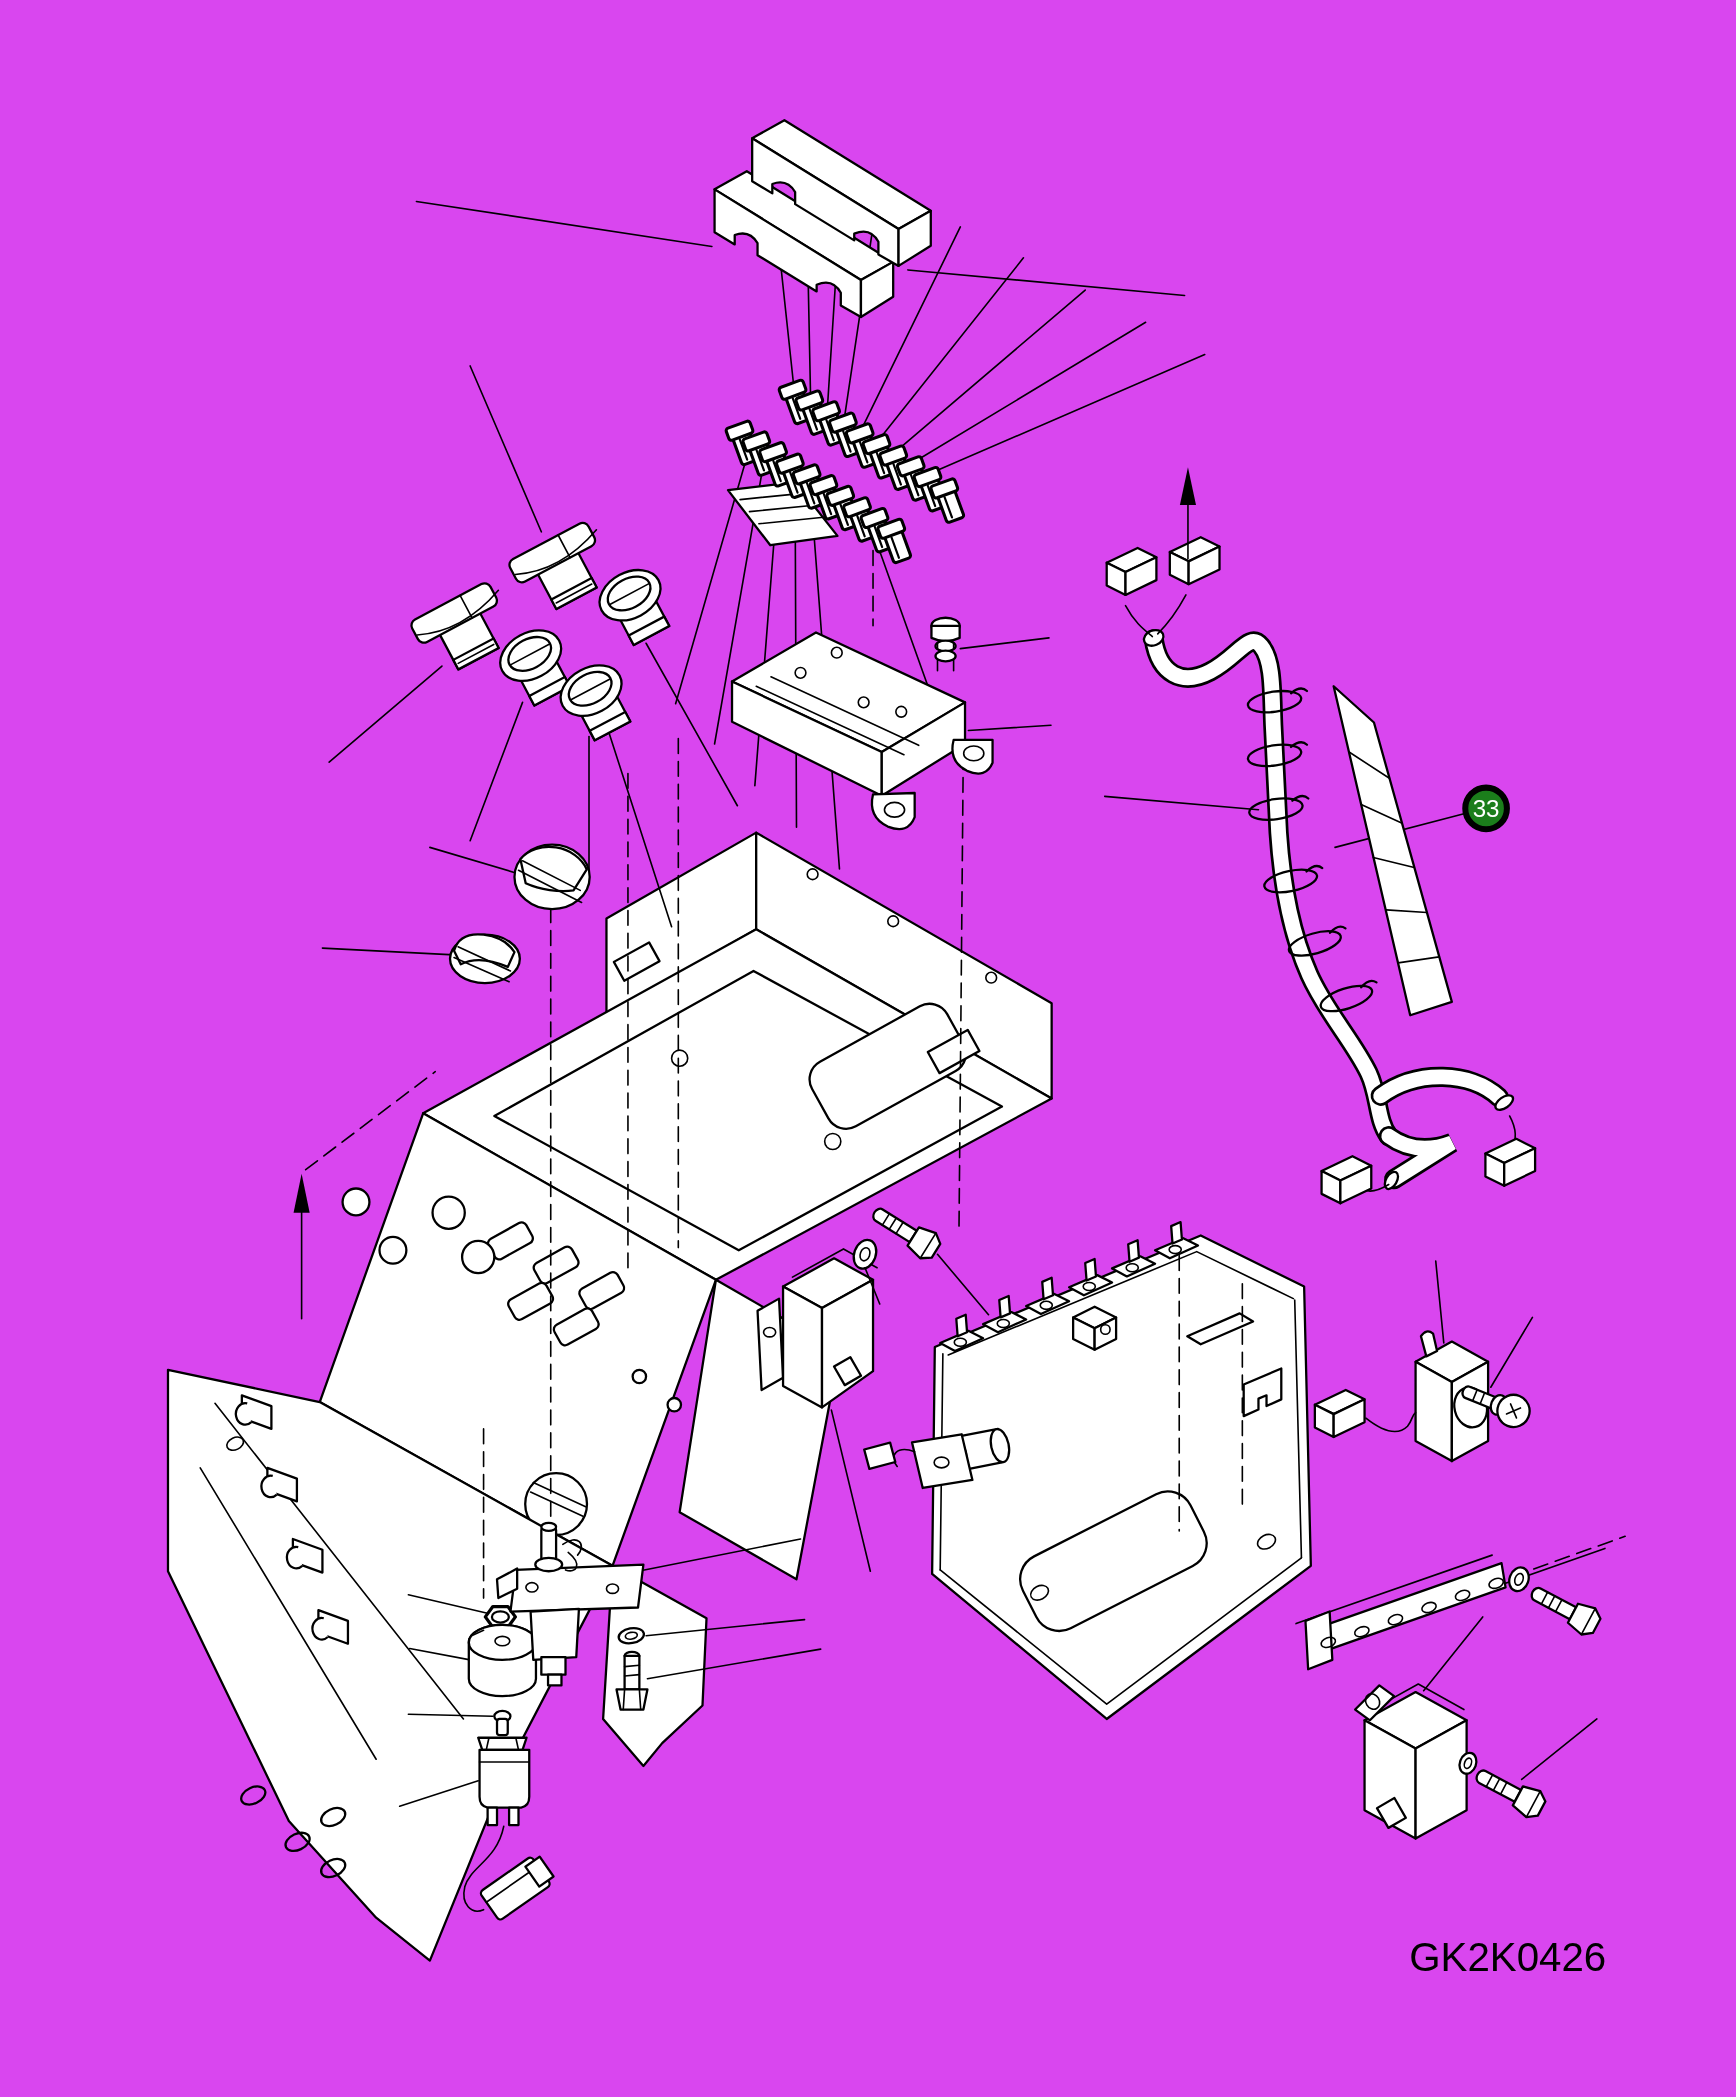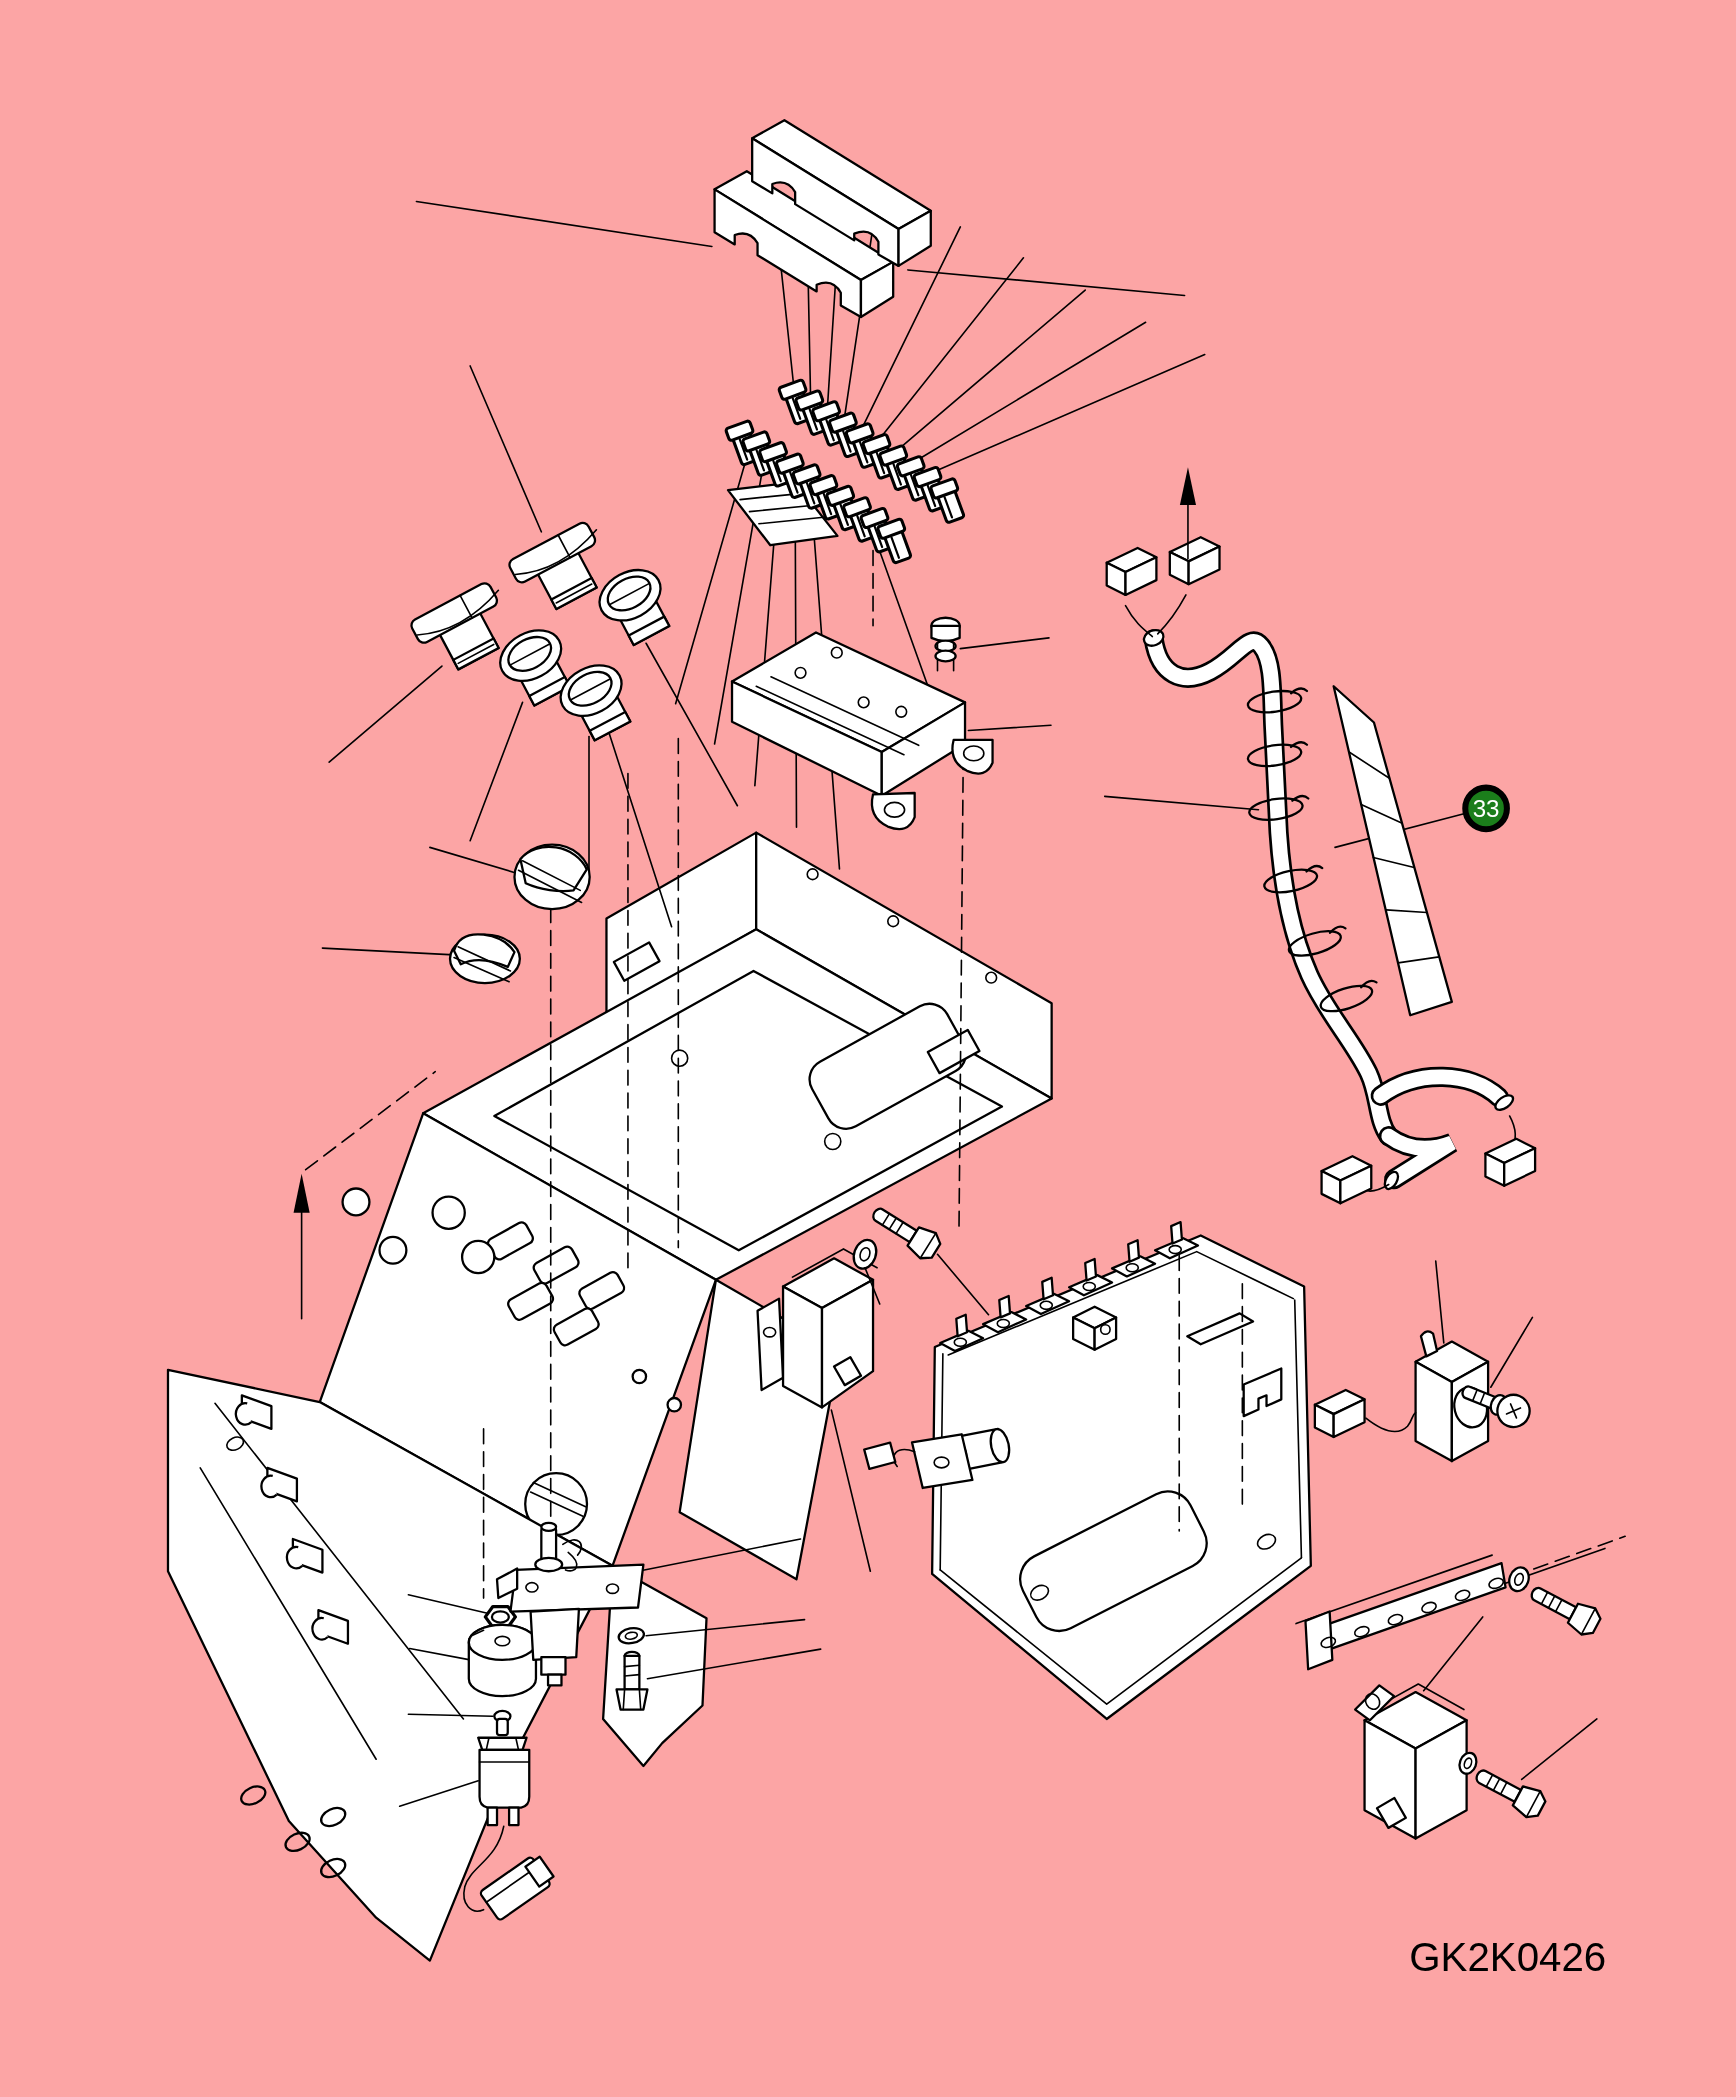--- a/index.html
+++ b/index.html
@@ -1,16 +1,16 @@
 <!DOCTYPE html>
 <html style="font-size:10.7px"><head>
 <meta charset="utf-8">
 <style>
   html,body{margin:0;padding:0;background:#ffffff;}
-  .page{width:1736px;height:2097px;position:relative;background:#fca5a5;font-family:"Liberation Sans",sans-serif;}
+  .page{width:1736px;height:2097px;position:relative;background:#d946ef;font-family:"Liberation Sans",sans-serif;}
   svg{display:block;width:1736px;height:2097px;}
   .ln{fill:none;stroke:#000;stroke-width:3.4;stroke-linecap:round;stroke-linejoin:round;}
   .fw{fill:#fff;stroke:#000;stroke-width:3.4;stroke-linejoin:round;}
   .thin{stroke-width:2.4;}
   .dash{stroke-dasharray:22 12;}
   .tube-o{fill:none;stroke:#000;stroke-width:30;stroke-linecap:round;}
   .tube-i{fill:none;stroke:#fff;stroke-width:22;stroke-linecap:round;}
   .code-text{font-family:"Liberation Sans",sans-serif;font-size:60px;fill:#000;}
   .badge-text{font-family:"Liberation Sans",sans-serif;font-size:36px;fill:#fff;}
 </style>

